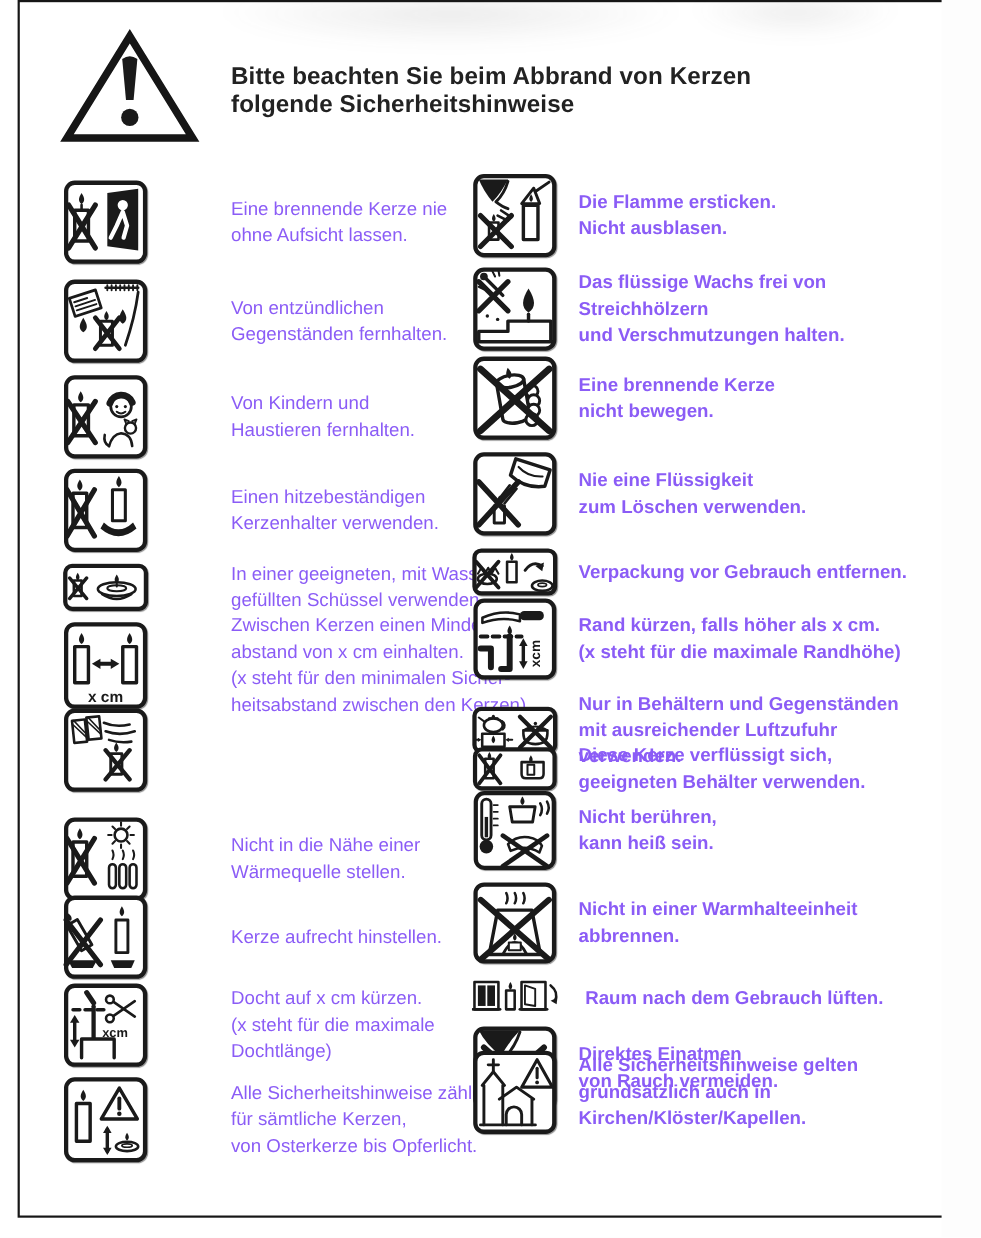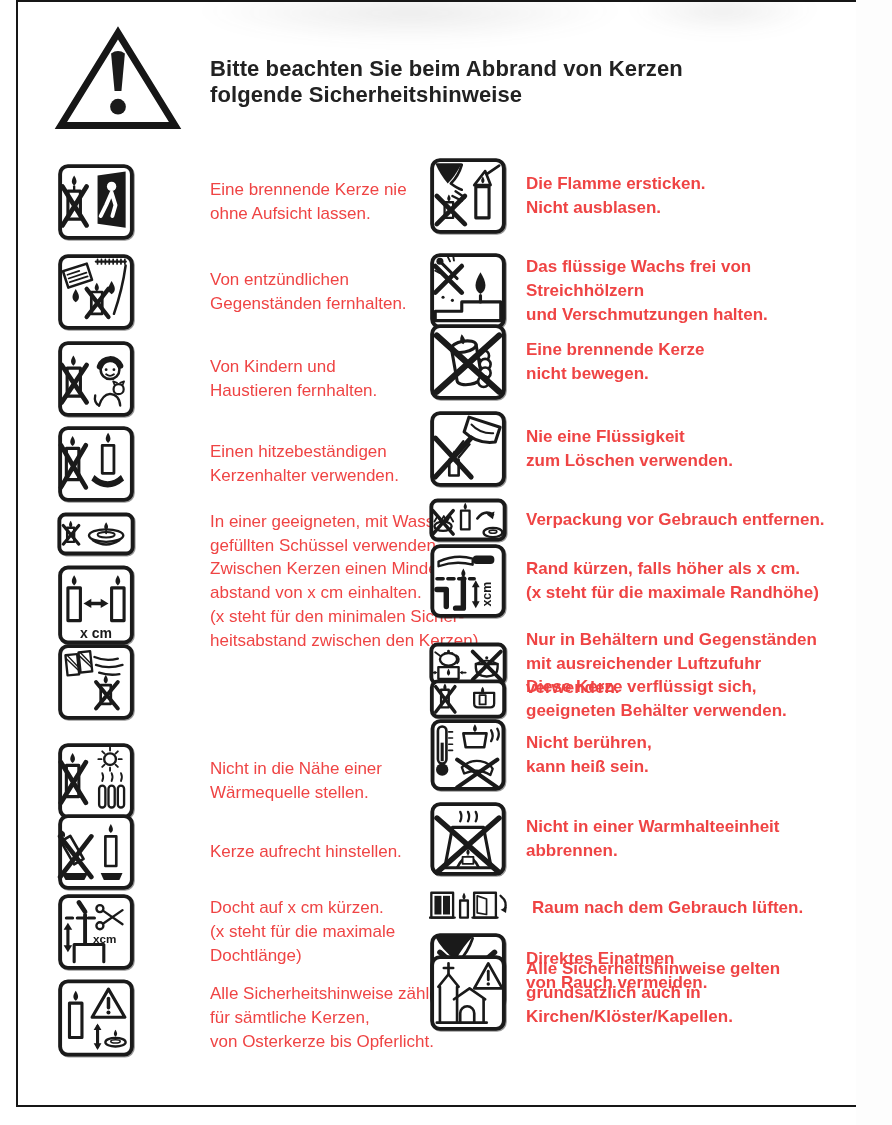--- a/index.html
+++ b/index.html
@@ -19,21 +19,21 @@
   .col-right{left:429px;}
   .icon{flex:none;display:block;}
   .icon svg{display:block;stroke:#1a1a1a;fill:none;stroke-width:4;
             stroke-linecap:round;stroke-linejoin:round;
             filter:drop-shadow(1.6px 1.8px 0 rgba(30,30,30,0.45));}
   .icon.nf svg{filter:none;}
   .icon .f{fill:#1a1a1a;stroke:none;}
   .icon .w{fill:#ffffff;}
   .icon .bd{fill:#ffffff;stroke-width:5;}
   .icon text{font-family:"Liberation Sans",sans-serif;font-weight:bold;fill:#1a1a1a;stroke:none;}
-  .txt{margin:0;font-size:17px;line-height:24px;white-space:pre-line;color:#ef4444;}
+  .txt{margin:0;font-size:17px;line-height:24px;white-space:pre-line;color:#8b5cf6;}
   .col-left .txt{margin-left:75px;}
   .col-right .txt{margin-left:19px;font-weight:bold;}
 </style>
 </head>
 <body>
 
 <div class="page">
   <div class="frame"></div>
   <div class="smudge s1"></div>
   <div class="smudge s2"></div>
@@ -274,21 +274,21 @@
         <rect class="w" x="60" y="38" width="17" height="40"></rect>
         <path class="w" d="M58,36 H79 L72,18 Z" stroke-width="3.4"></path>
         <path d="M74,22 L90,11" stroke-width="3.4"></path>
         <path class="f" d="M69,25c-2.5,4-3,6.5,0,9c3,-2.5,2.5,-5,0,-9z"></path>
       </svg>
     </span>
     <p class="txt">Die Flamme ersticken.
 Nicht ausblasen.</p>
   </div>
 
-  <div class="row col-right" style="top:252px">
+  <div class="row col-right" style="top:242px">
     <span class="icon" style="width:78px">
       <svg viewBox="0 0 100 100" width="78" height="78">
         <rect class="bd" x="4" y="4" width="92" height="92" rx="10"></rect>
         <path d="M16,14 L36,34" stroke-width="4"></path>
         <circle class="f" cx="14" cy="12" r="4.5"></circle>
         <path d="M24,6 l3,6 M8,24 l6,3 M31,5 l1,6" stroke-width="2.4"></path>
         <path d="M8,18 L42,52 M42,18 L8,52" stroke-width="6"></path>
         <circle class="f" cx="18" cy="58" r="2"></circle>
           <circle class="f" cx="30" cy="62" r="2"></circle>
         <path class="w" d="M8,88 V76 H42 V64 H92 V88 Z" stroke-width="4"></path>

